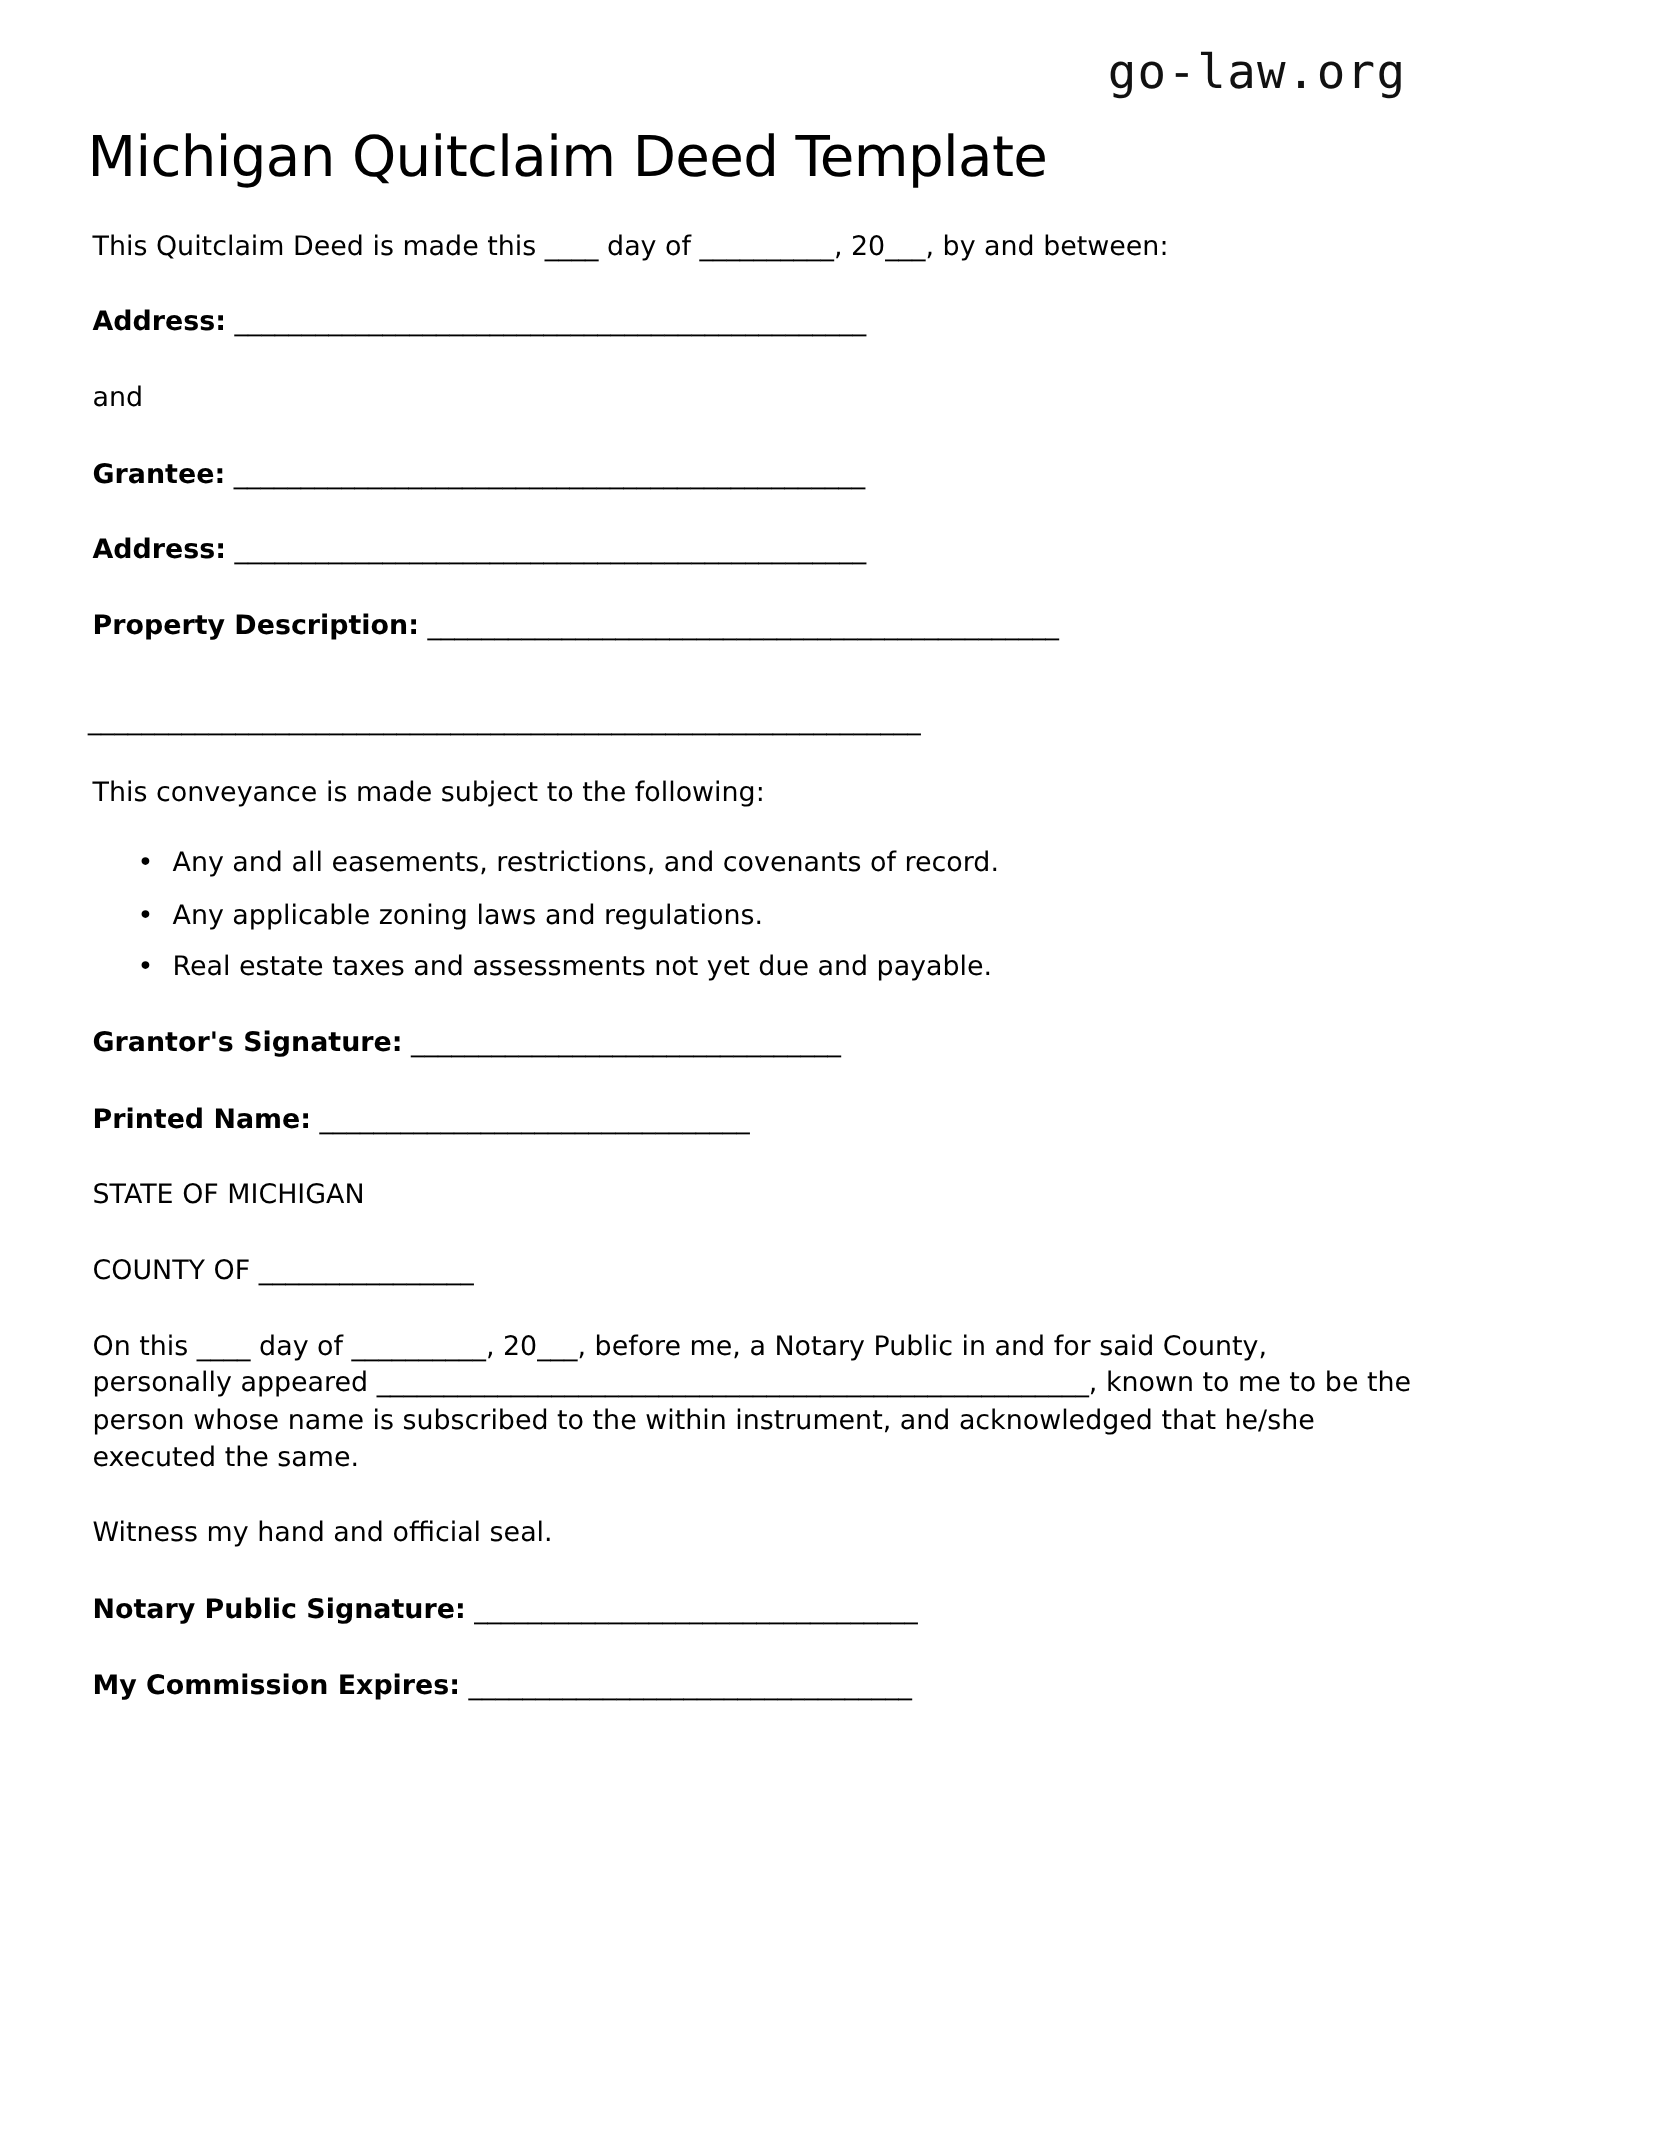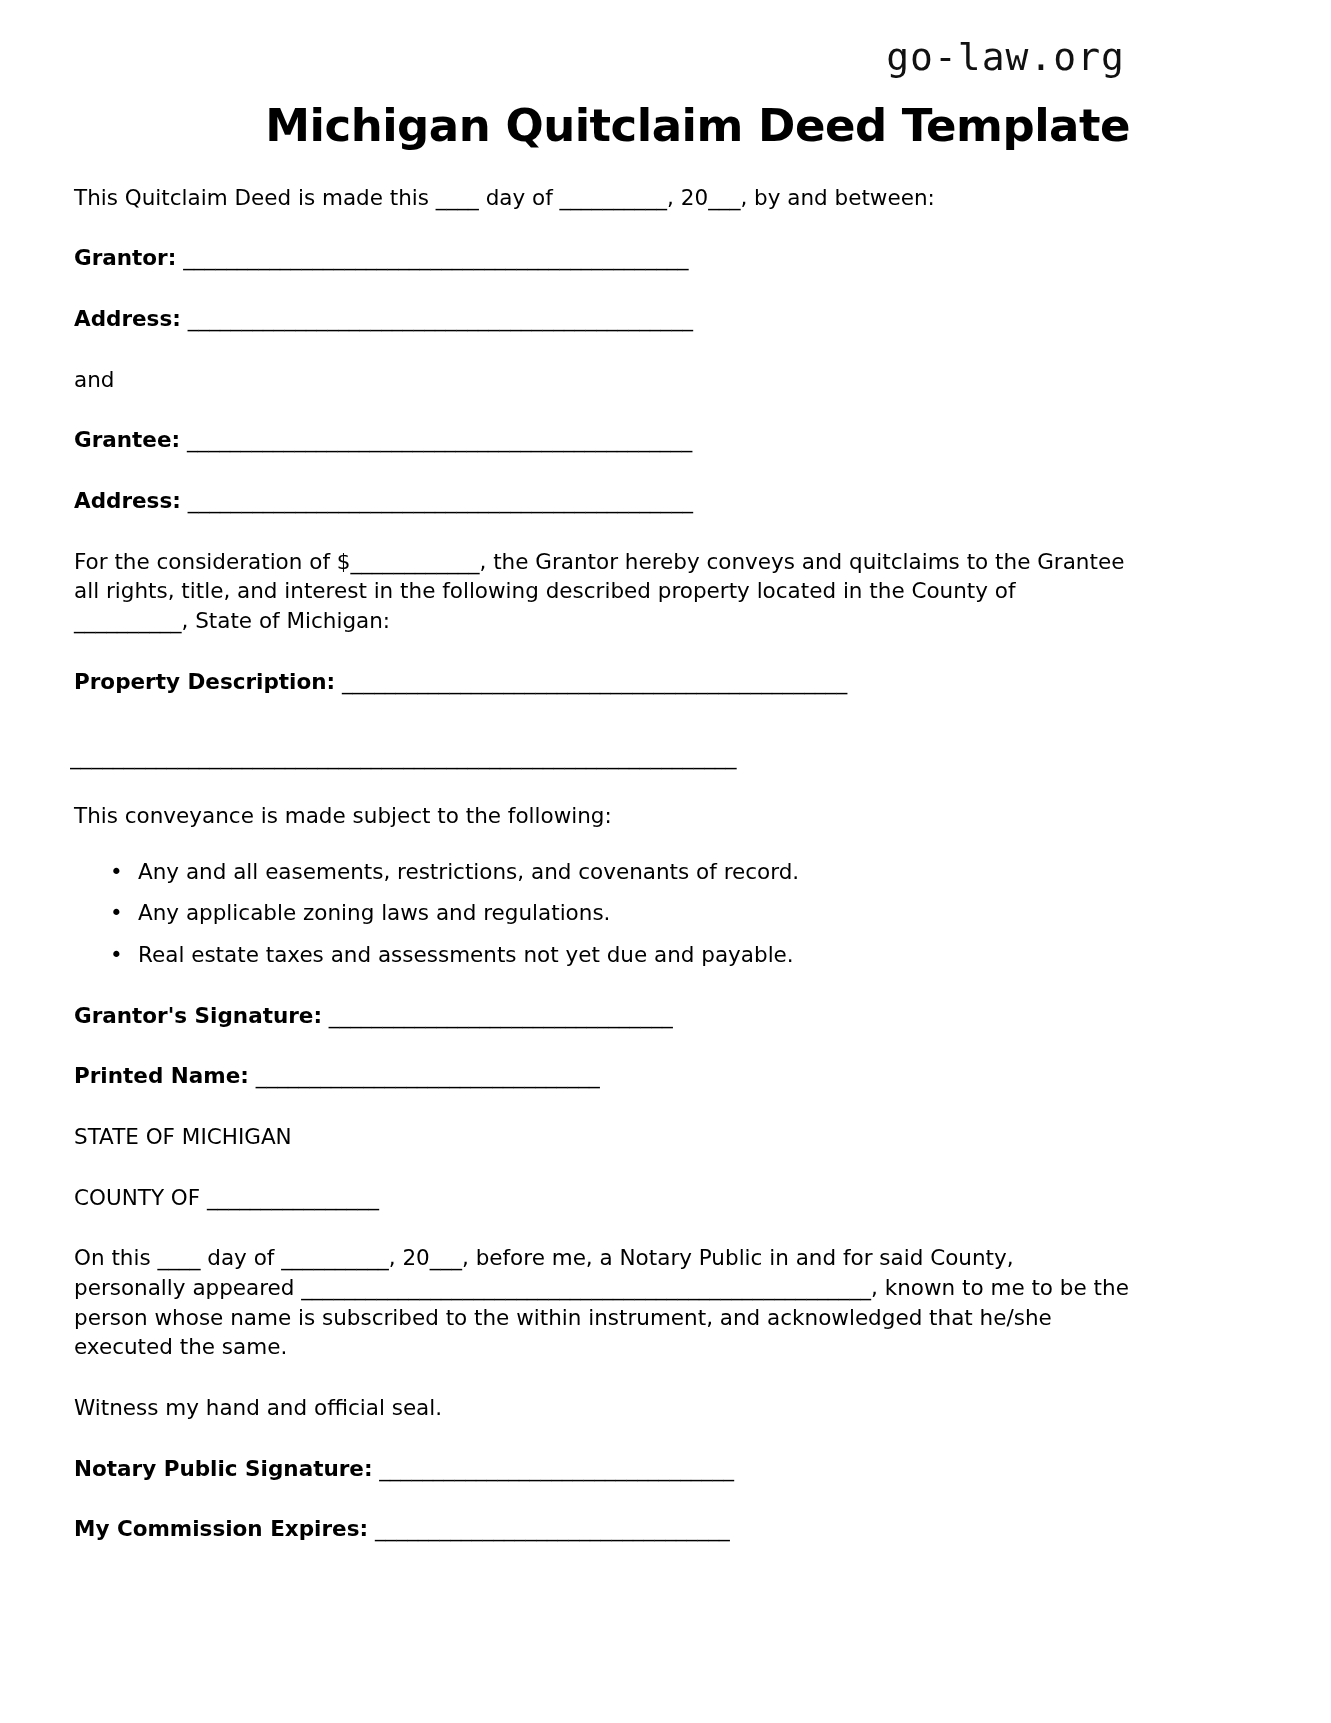--- a/index.html
+++ b/index.html
@@ -27,25 +27,24 @@
     right: 100px;
     font-family: "DejaVu Sans Mono", monospace;
     font-size: 38px;
     letter-spacing: 1px;
     color: #111111;
     line-height: 1;
     white-space: nowrap;
   }
   .doc-title {
     font-size: 45px;
-    font-weight: bold;
+    font-weight: normal;
     line-height: 1.15;
     margin: 60px 0 0 0;
     letter-spacing: -0.5px;
-    text-align: right;
   }
   p.body-text {
     font-size: 21.5px;
     line-height: 1.38;
     margin: 31px 0 0 4px;
   }
   .lbl {
     font-weight: bold;
   }
   .fill {
@@ -84,39 +83,35 @@
 <body>
 
 <div class="page">
 
   <div class="watermark">go-law.org</div>
 
   <h1 class="doc-title">Michigan Quitclaim Deed Template</h1>
 
   <p class="body-text">This Quitclaim Deed is made this ____ day of __________, 20___, by and between:</p>
 
-  <p class="body-text">
-    <span class="lbl">Grantor:</span><span class="fill"> _______________________________________________</span>
-  </p>
 
   <p class="body-text">
     <span class="lbl">Address:</span><span class="fill"> _______________________________________________</span>
   </p>
 
   <p class="body-text">and</p>
 
   <p class="body-text">
     <span class="lbl">Grantee:</span><span class="fill"> _______________________________________________</span>
   </p>
 
   <p class="body-text">
     <span class="lbl">Address:</span><span class="fill"> _______________________________________________</span>
   </p>
 
-  <p class="body-text">For the consideration of $____________, the Grantor hereby conveys and quitclaims to the Grantee all rights, title, and interest in the following described property located in the County of __________, State of Michigan:</p>
 
   <p class="body-text">
     <span class="lbl">Property Description:</span><span class="fill"> _______________________________________________</span>
   </p>
 
   <div class="rule-line">______________________________________________________________</div>
 
   <p class="body-text">This conveyance is made subject to the following:</p>
 
   <ul class="conditions">

